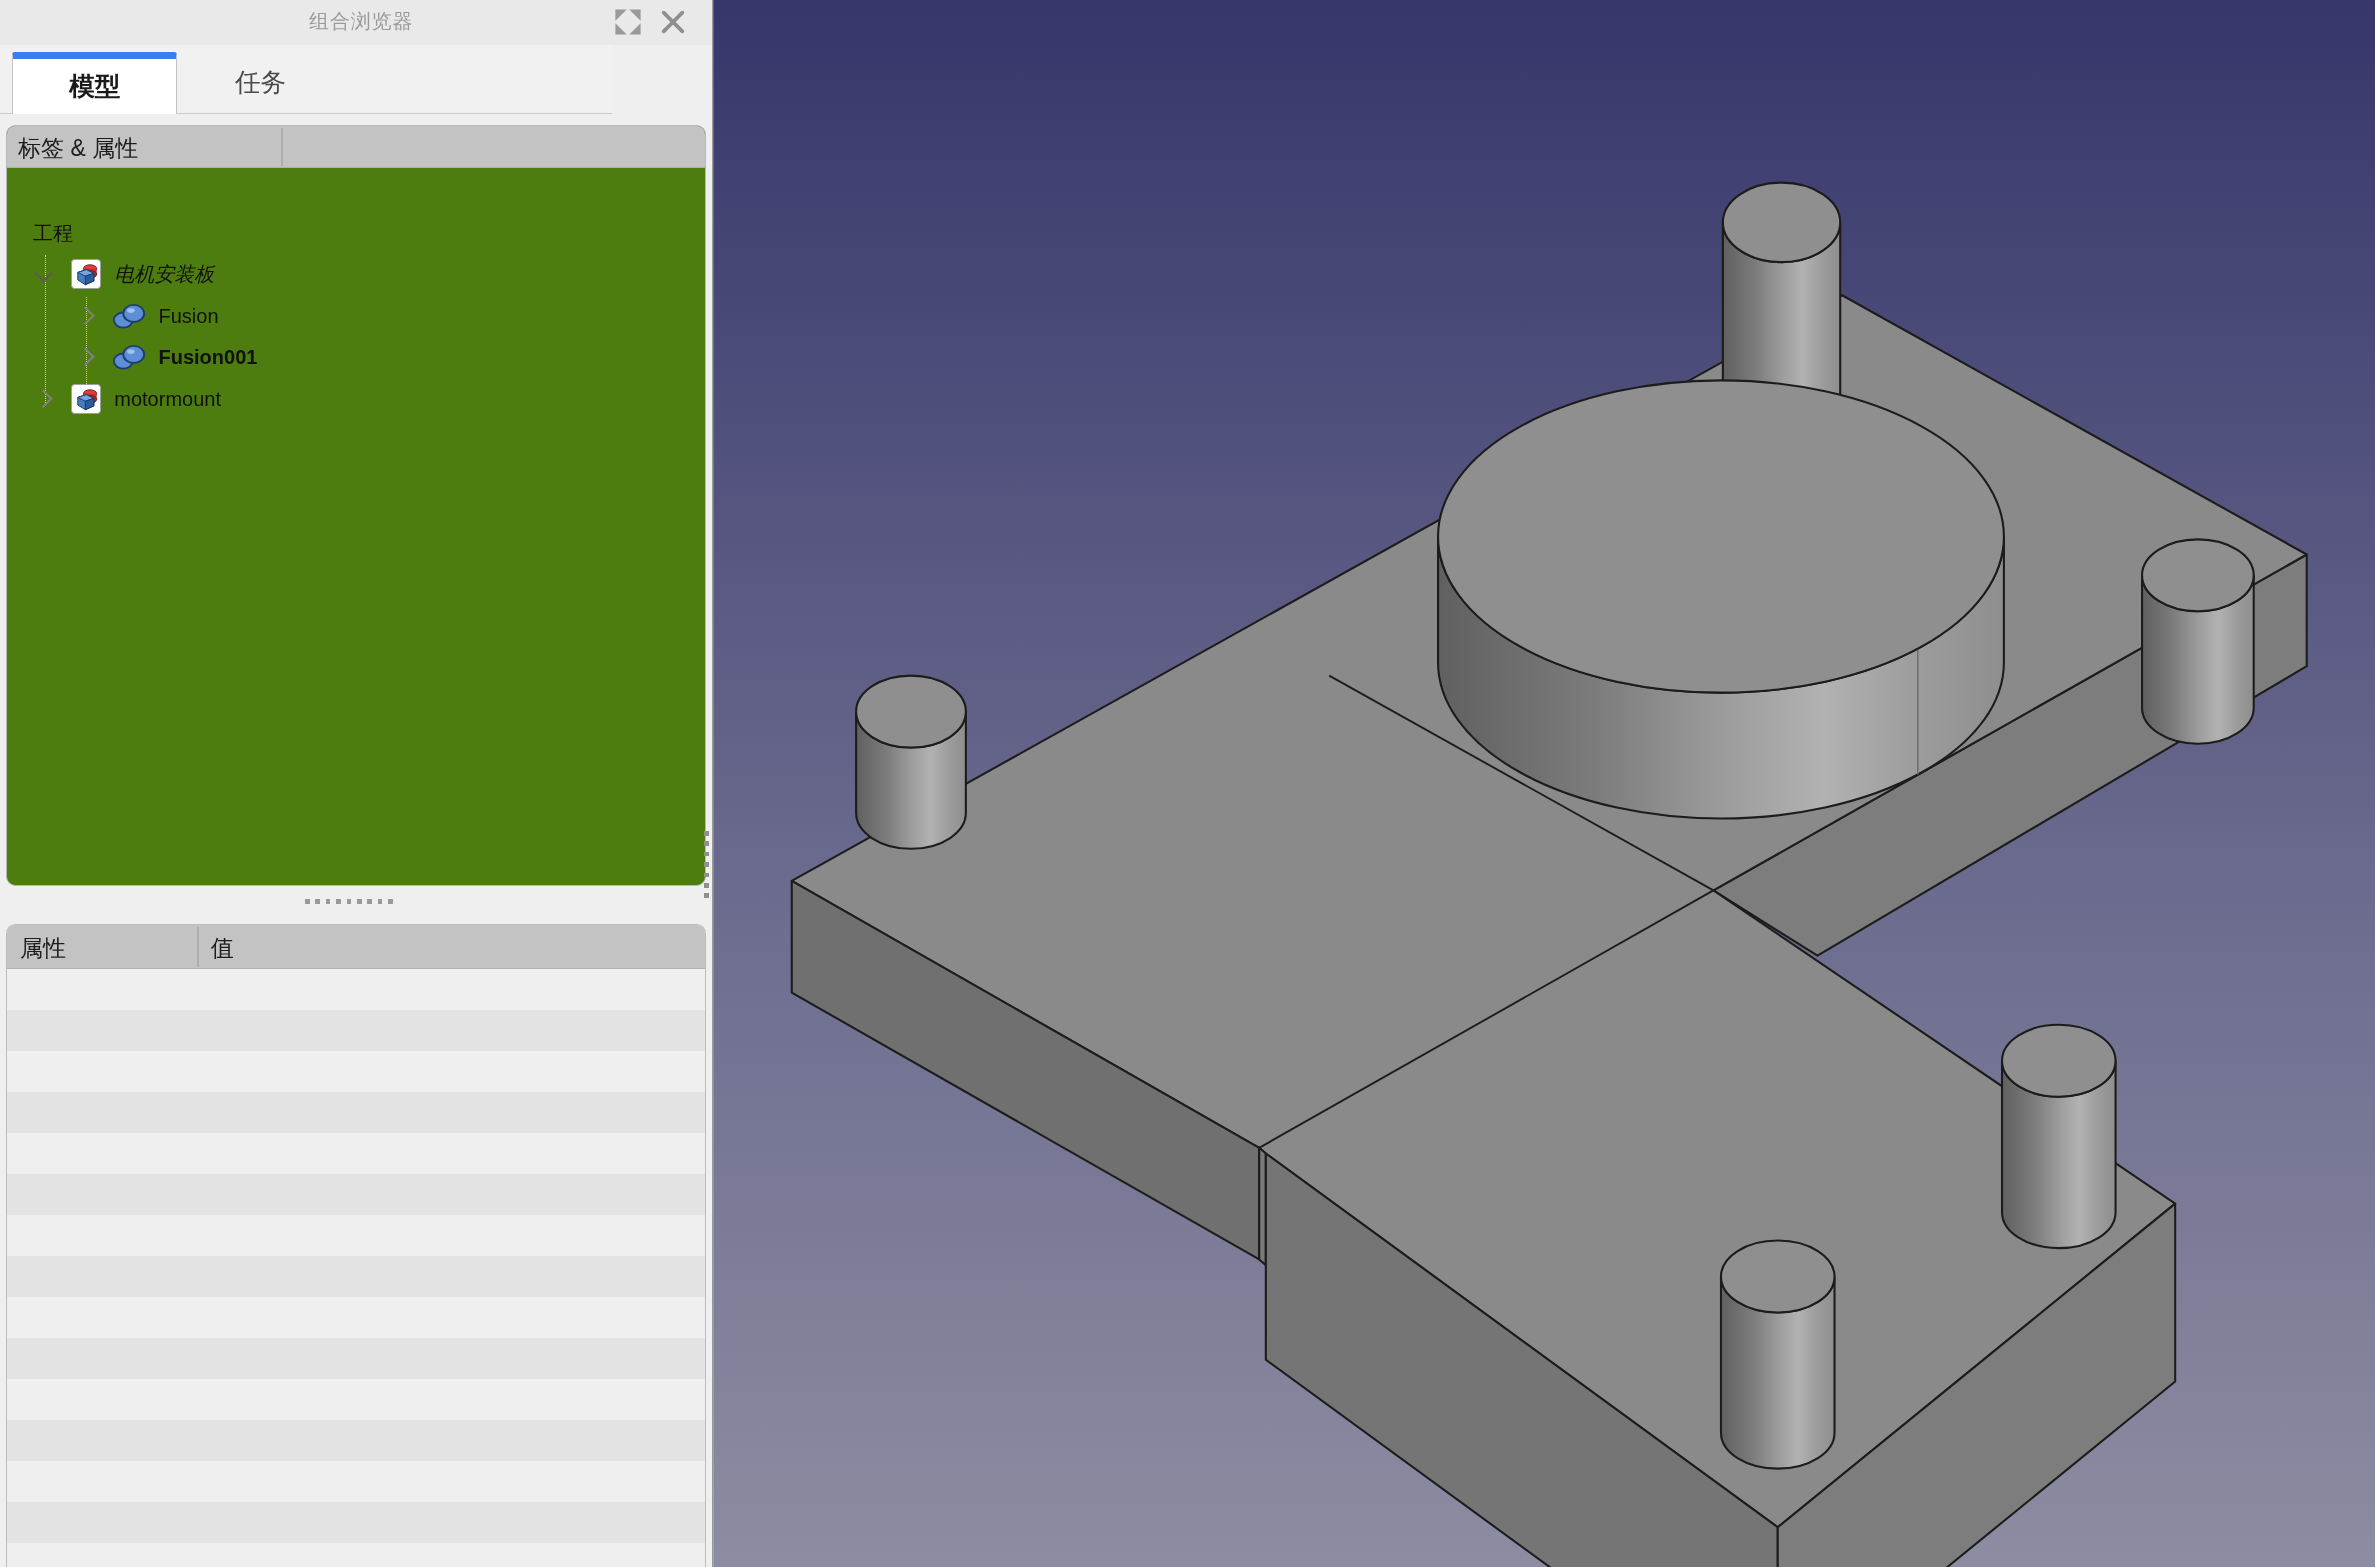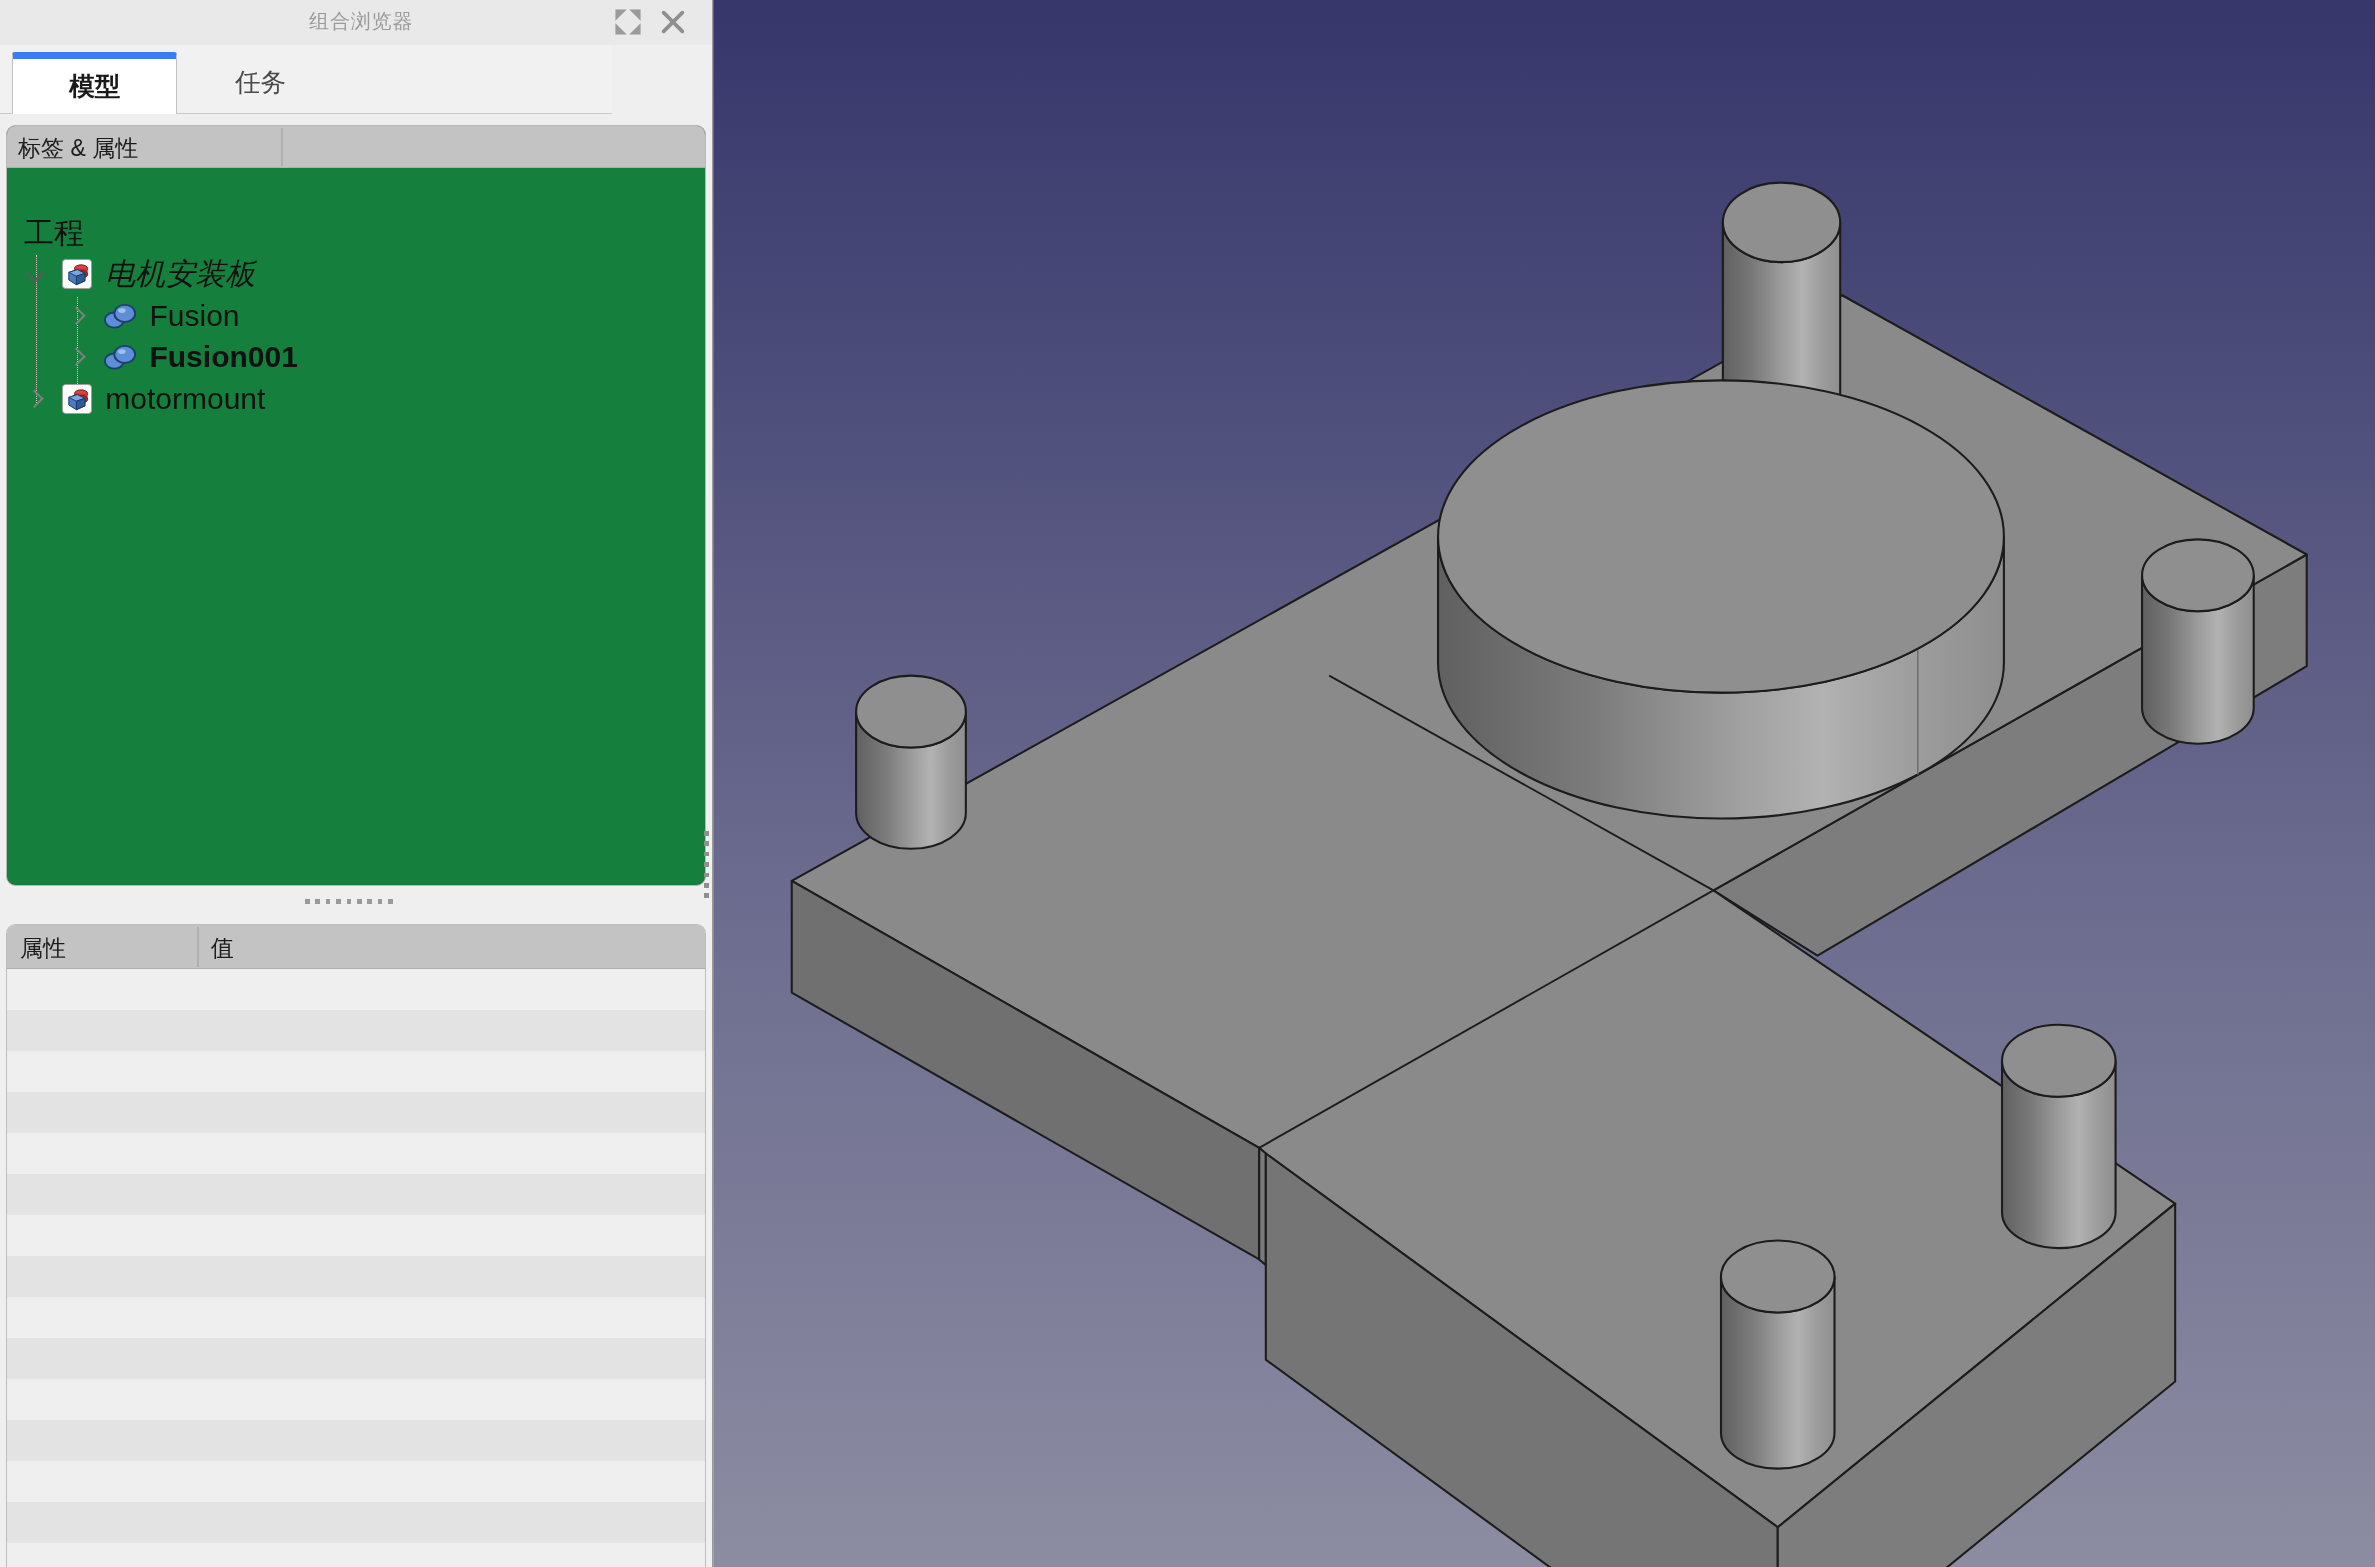--- a/index.html
+++ b/index.html
@@ -8,26 +8,26 @@
   .titlebar{position:absolute;left:0;top:0;width:712px;height:45px;background:#e9e9e9;}
   .title{position:absolute;left:309px;top:7.6px;font-size:20px;color:#9b9b9b;letter-spacing:0.9px;}
   .title-icons{position:absolute;right:24.6px;top:7.6px;display:flex;gap:17px;}
   .tabrow{position:absolute;left:0;top:45px;width:612px;height:68px;background:#f1f1f1;border-bottom:1.9px solid #c9c9c9;}
   .tab-active{position:absolute;left:12.3px;top:6.6px;width:165px;height:62px;background:#ffffff;
     border:1.9px solid #c2c2c2;border-bottom:none;border-top:7.6px solid #3d7bf5;border-radius:2.8px 2.8px 0 0;
     box-sizing:border-box;display:flex;align-items:center;justify-content:center;
     font-size:25.6px;color:#1a1a1a;font-weight:600;z-index:2;}
   .tab-inactive{position:absolute;left:177px;top:6.6px;width:167px;height:61px;display:flex;align-items:center;justify-content:center;
     font-size:25.6px;color:#4a4a4a;}
-  .treebox{position:absolute;left:5.7px;top:125px;width:700px;height:761px;background:#15803d;
+  .treebox{position:absolute;left:5.7px;top:125px;width:700px;height:761px;background:#4d7c0f;
     border:1.9px solid #b9b9b9;border-radius:9.5px;box-sizing:border-box;overflow:hidden;}
   .treeheader{position:absolute;left:0;top:0;width:100%;height:42px;background:#c3c3c3;border-bottom:1.9px solid #b0b0b0;box-sizing:border-box;}
   .treeheader .h1{position:absolute;left:11.4px;top:6.6px;font-size:23px;color:#1c1c1c;}
   .treeheader .divider{position:absolute;left:274px;top:1.9px;width:1.9px;height:38px;background:#aeaeae;}
-  .tree{position:absolute;left:4px;top:42px;width:100%;bottom:0;font-size:30px;color:#111;}
+  .tree{position:absolute;left:13px;top:42px;width:100%;bottom:0;font-size:20px;color:#111;}
   .trow{position:absolute;height:42px;display:flex;align-items:center;}
   .chev{width:11.4px;height:11.4px;border-right:2.8px solid #808080;border-bottom:2.8px solid #808080;display:inline-block;}
   .chev.right{transform:rotate(-45deg);}
   .chev.down{transform:rotate(45deg);border-color:#5a5a5a;}
   .guide{position:absolute;border-left:0.9px dotted #cfcfcf;}
   .icon-frame{width:28px;height:28px;background:#fff;border:0.9px solid #9f9f9f;border-radius:3.8px;display:inline-flex;align-items:center;justify-content:center;}
   .dot-splitter-h{position:absolute;left:305px;top:899px;display:flex;gap:5.7px;}
   .dot-splitter-h i{width:4.7px;height:4.7px;background:#9a9a9a;display:block;}
   .dot-splitter-v{position:absolute;left:704px;top:831px;display:flex;flex-direction:column;gap:5.7px;}
   .dot-splitter-v i{width:4.7px;height:4.7px;background:#8f8f8f;display:block;}

